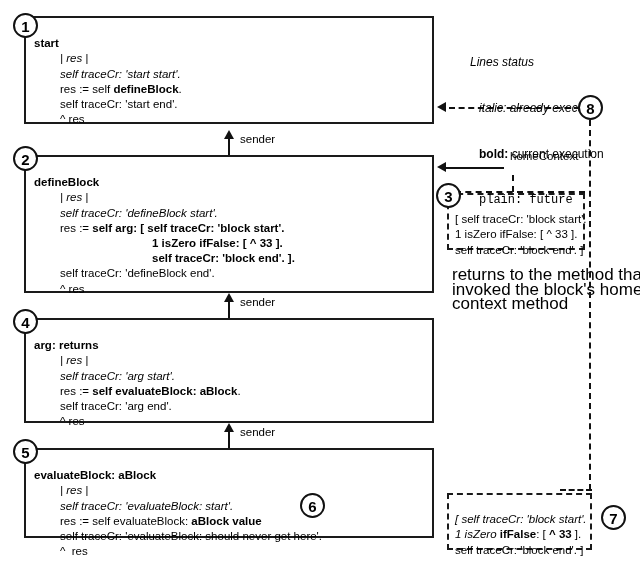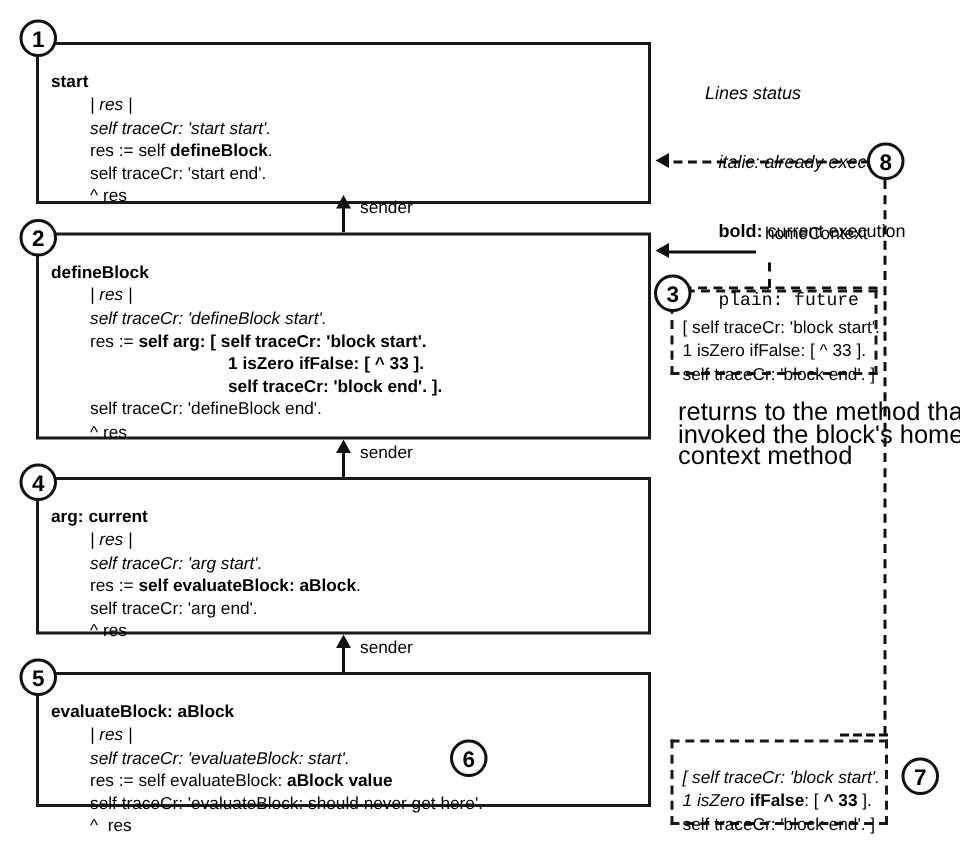--- a/index.html
+++ b/index.html
@@ -63,21 +63,21 @@
     border-top:5px solid transparent;border-bottom:5px solid transparent;
     border-right:9px solid #111;
   }
   .lbl{position:absolute;font-size:11.5px;line-height:13px;white-space:pre;}
 </style>
 </head>
 <body>
 
 <div class="stage">
 
-  <div class="mbox" style="left:24px;top:28px;width:410px;height:108px;">
+  <div class="mbox" style="left:24px;top:16px;width:410px;height:108px;">
     <div class="code">
 <span class="line sig">start</span><span class="line indent ital">| res |</span><span class="line indent ital">self traceCr: 'start start'.</span><span class="line indent">res := self <b>defineBlock</b>.</span><span class="line indent">self traceCr: 'start end'.</span><span class="line indent">^ res</span>
     </div>
   </div>
   <div class="num" style="left:13px;top:13px;">1</div>
 
   <div class="vline" style="left:228px;top:138px;height:17px;"></div>
   <div class="arr-up" style="left:224px;top:130px;"></div>
   <div class="lbl" style="left:240px;top:133px;">sender</div>
 
@@ -105,21 +105,21 @@
   <div class="txt" style="left:452px;top:268px;">returns to the method that
 invoked the block's home
 context method</div>
 
   <div class="vline" style="left:228px;top:301px;height:17px;"></div>
   <div class="arr-up" style="left:224px;top:293px;"></div>
   <div class="lbl" style="left:240px;top:296px;">sender</div>
 
   <div class="mbox" style="left:24px;top:318px;width:410px;height:105px;">
     <div class="code">
-<span class="line sig">arg: current</span><span class="line indent ital">| res |</span><span class="line indent ital">self traceCr: 'arg start'.</span><span class="line indent">res := <b>self evaluateBlock: aBlock</b>.</span><span class="line indent">self traceCr: 'arg end'.</span><span class="line indent">^ res</span>
+<span class="line sig">arg: returns</span><span class="line indent ital">| res |</span><span class="line indent ital">self traceCr: 'arg start'.</span><span class="line indent">res := <b>self evaluateBlock: aBlock</b>.</span><span class="line indent">self traceCr: 'arg end'.</span><span class="line indent">^ res</span>
     </div>
   </div>
   <div class="num" style="left:13px;top:309px;">4</div>
 
   <div class="vline" style="left:228px;top:431px;height:17px;"></div>
   <div class="arr-up" style="left:224px;top:423px;"></div>
   <div class="lbl" style="left:240px;top:426px;">sender</div>
 
   <div class="mbox" style="left:24px;top:448px;width:410px;height:90px;">
     <div class="code">

